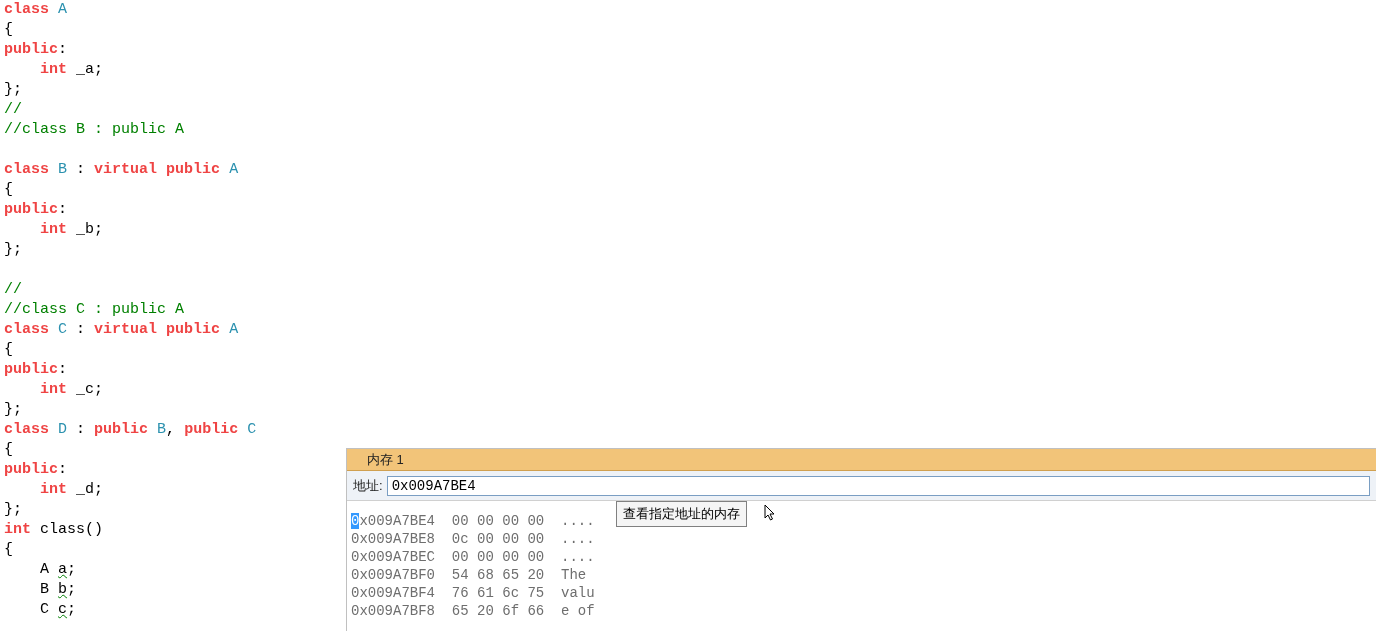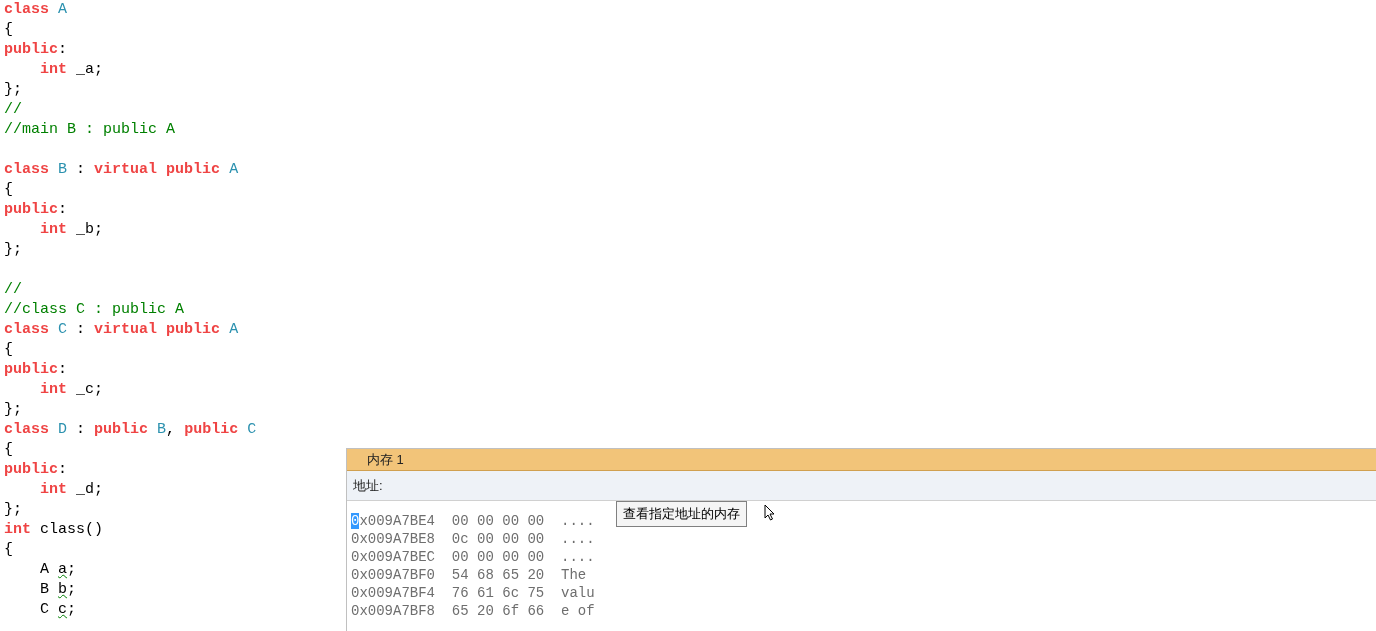--- a/index.html
+++ b/index.html
@@ -108,21 +108,21 @@
 </style>
 </head>
 <body>
 
 <div class="code-pane"><span class="plain"><span class="kw">class</span> <span class="ident">A</span>
 <span>{</span>
 <span class="kw">public</span><span>:</span>
 <span>    </span><span class="kw">int</span><span> _a;</span>
 <span>};</span>
 <span class="comment">//</span>
-<span class="comment">//main B : public A</span>
+<span class="comment">//class B : public A</span>
 <span></span>
 <span class="kw">class</span> <span class="ident">B</span><span> : </span><span class="kw">virtual</span> <span class="kw">public</span> <span class="ident">A</span>
 <span>{</span>
 <span class="kw">public</span><span>:</span>
 <span>    </span><span class="kw">int</span><span> _b;</span>
 <span>};</span>
 <span></span>
 <span class="comment">//</span>
 <span class="comment">//class C : public A</span>
 <span class="kw">class</span> <span class="ident">C</span><span> : </span><span class="kw">virtual</span> <span class="kw">public</span> <span class="ident">A</span>
@@ -138,20 +138,21 @@
 <span class="kw">int</span> <span>class</span><span>()</span>
 <span>{</span>
 <span>    A </span><span class="squiggle">a</span><span>;</span>
 <span>    B </span><span class="squiggle">b</span><span>;</span>
 <span>    C </span><span class="squiggle">c</span><span>;</span></span></div>
 
 <div class="memory-panel">
   <div class="memory-title">内存 1</div>
   <div class="memory-address-bar">
     <span class="memory-address-label">地址:</span>
+    <input class="memory-address-input" value="0x009A7BE4" style="">
   </div>
   <div class="memory-rows" id="mem-rows"><div class="memory-row"><span class="sel">0</span>x009A7BE4  00 00 00 00  ....</div><div class="memory-row">0x009A7BE8  0c 00 00 00  ....</div><div class="memory-row">0x009A7BEC  00 00 00 00  ....</div><div class="memory-row">0x009A7BF0  54 68 65 20  The </div><div class="memory-row">0x009A7BF4  76 61 6c 75  valu</div><div class="memory-row">0x009A7BF8  65 20 6f 66  e of</div></div>
 </div>
 
 <div class="tooltip">查看指定地址的内存</div>
 
 <svg class="cursor-arrow" viewBox="0 0 14 18">
   <path d="M1 1 L1 14 L4 11 L6.5 16 L8.5 15 L6 10 L10 10 Z" fill="#ffffff" stroke="#000000" stroke-width="1"></path>
 </svg>
 

